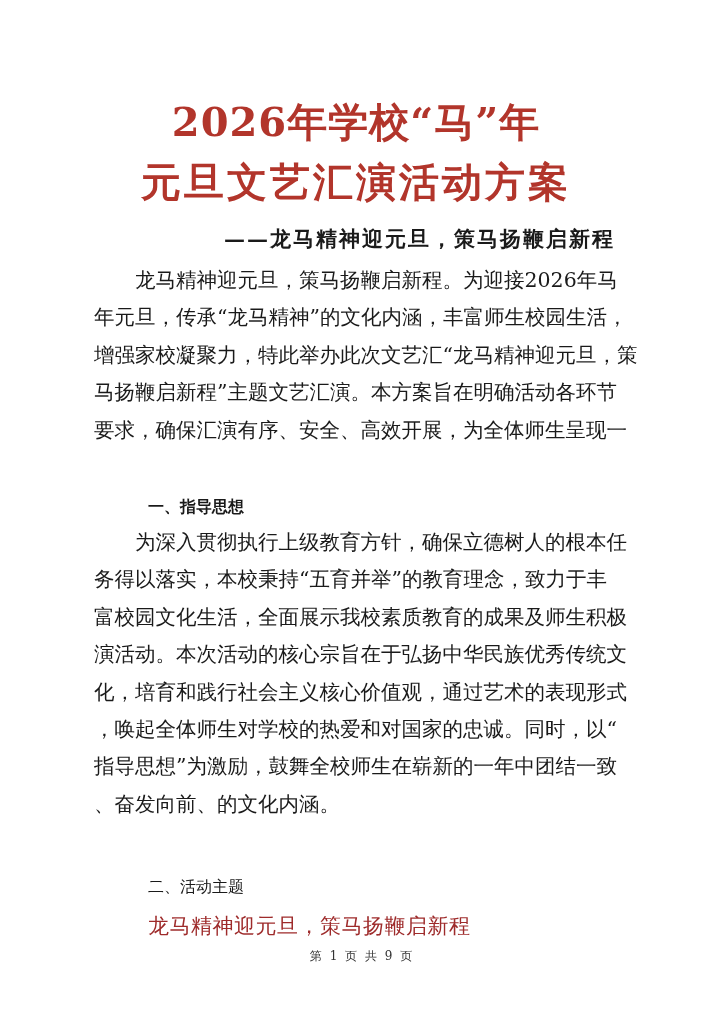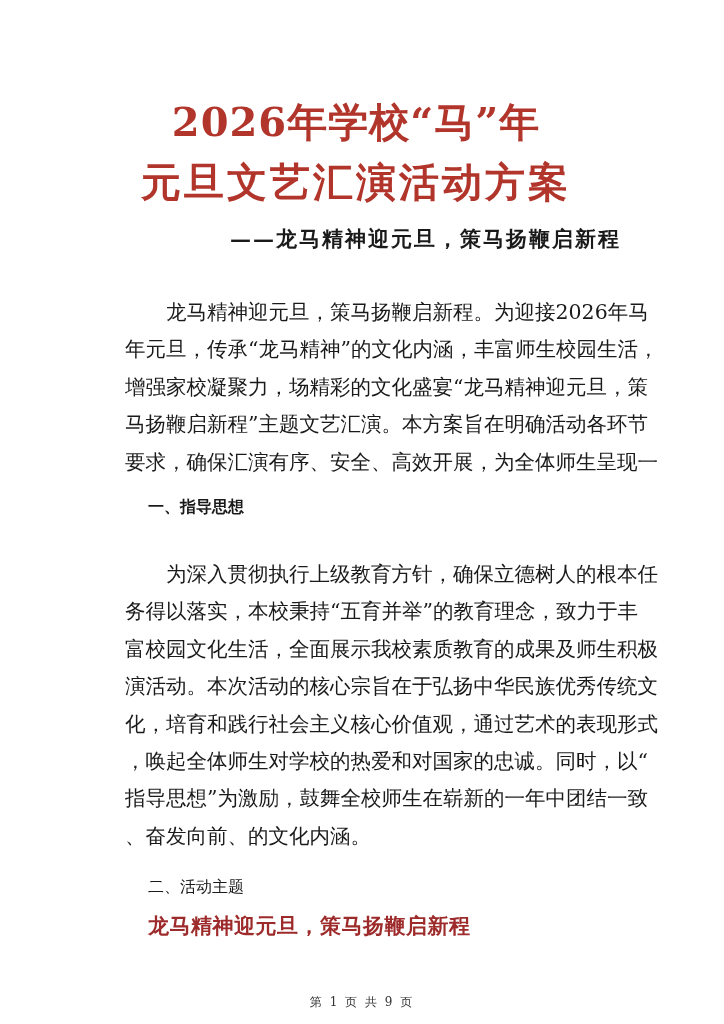--- a/index.html
+++ b/index.html
@@ -5,44 +5,44 @@
   html, body { margin: 0; padding: 0; background: #ffffff; }
   body { width: 724px; height: 1024px; position: relative; overflow: hidden;
          font-family: "DejaVu Serif", "Liberation Serif", serif; color: #1a1a1a; }
   .page { position: absolute; left: 0; top: 0; width: 724px; height: 1024px; background: #fff; }
   .title { position: absolute; left: 0; width: 712px; text-align: center;
            font-family: "DejaVu Serif", "Liberation Serif", serif; font-weight: bold;
            color: #b2352b; font-size: 40px; letter-spacing: 1px; line-height: 48px; }
   .title.l1 { top: 98px; }
   .title.l2 { top: 158px; letter-spacing: 3px; }
   .subtitle { position: absolute; left: 224px; top: 224px; font-size: 21px; line-height: 30px;
-              letter-spacing: 2px; color: #1a1a1a; font-weight: bold; margin-left: 6px; }
-  .para { position: absolute; left: 125px; width: 512px; font-size: 20.5px; line-height: 37.4px;
-          text-align: justify; margin-top: 32px; }
+              letter-spacing: 2px; color: #1a1a1a; font-weight: bold; }
+  .para { position: absolute; left: 94px; width: 512px; font-size: 20.5px; line-height: 37.4px;
+          text-align: justify; }
   .line { display: block; white-space: nowrap; }
   .heading { position: absolute; left: 148px; font-size: 16px; font-weight: bold; line-height: 30px; }
   .theme { position: absolute; left: 148px; top: 911px; font-size: 21px; line-height: 30px;
-           color: #9e2b2b; letter-spacing: 0.5px; font-weight: bold; }
+           color: #9e2b2b; letter-spacing: 0.5px; }
   .footer { position: absolute; left: 0; width: 724px; top: 948px; text-align: center;
-            font-size: 12px; color: #333; letter-spacing: 2px; margin-top: 46px; }
+            font-size: 12px; color: #333; letter-spacing: 2px; }
 </style>
 </head>
 <body>
 
 <div class="page">
 
   <div class="title l1">2026年学校“马”年</div>
   <div class="title l2">元旦文艺汇演活动方案</div>
 
   <div class="subtitle">——龙马精神迎元旦，策马扬鞭启新程</div>
 
   <div class="para" style="top:262px;">
     <span class="line">　　龙马精神迎元旦，策马扬鞭启新程。为迎接2026年马</span>
     <span class="line">年元旦，传承“龙马精神”的文化内涵，丰富师生校园生活，</span>
-    <span class="line">增强家校凝聚力，场精彩的文化盛宴“龙马精神迎元旦，策</span>
+    <span class="line">增强家校凝聚力，特此举办此次文艺汇“龙马精神迎元旦，策</span>
     <span class="line">马扬鞭启新程”主题文艺汇演。本方案旨在明确活动各环节</span>
     <span class="line">要求，确保汇演有序、安全、高效开展，为全体师生呈现一</span>
   </div>
 
   <div class="heading" style="top:492px;">一、指导思想</div>
 
   <div class="para" style="top:524px;">
     <span class="line">　　为深入贯彻执行上级教育方针，确保立德树人的根本任</span>
     <span class="line">务得以落实，本校秉持“五育并举”的教育理念，致力于丰</span>
     <span class="line">富校园文化生活，全面展示我校素质教育的成果及师生积极</span>

